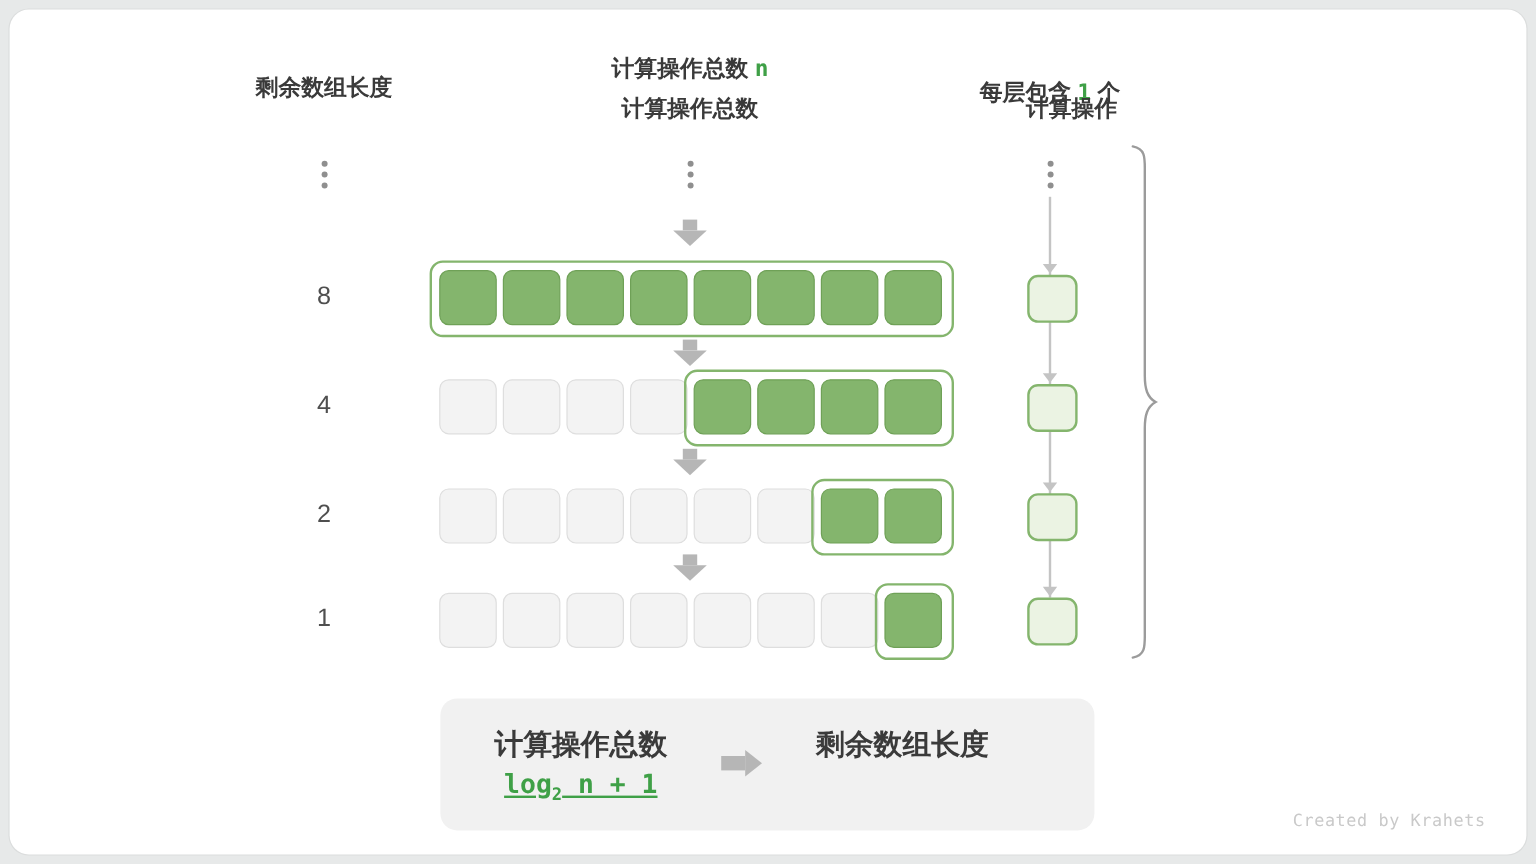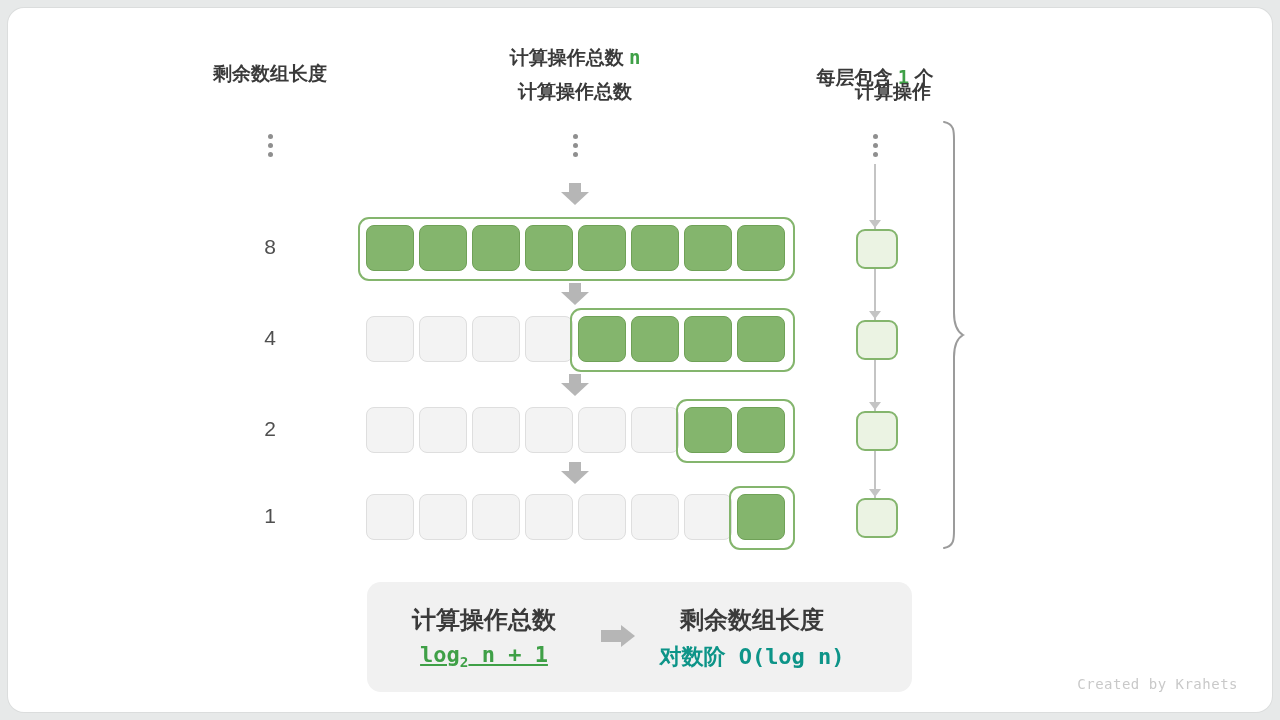--- a/index.html
+++ b/index.html
@@ -95,21 +95,20 @@
   <div class="summary-bg" style="left:367px;top:582px;width:545px;height:110px;"></div>
   <div class="sum-title" style="left:484px;top:604px;">计算操作总数</div>
   <div class="sum-formula green-t" style="left:484px;top:642px;text-decoration:underline;">
     <span>log</span><sub>2</sub><span> n + 1</span>
   </div>
   <div class="arrow-right" style="left:601px;top:625px;">
     <span class="shaft2"></span>
       <span class="head2"></span>
   </div>
   <div class="sum-title" style="left:752px;top:604px;">剩余数组长度</div>
-  <div class="sum-formula teal-t" style="left:752px;top:642px;">对数阶 O(log n)</div>
 
   <div class="watermark" style="right:42px;top:676px;">Created by Krahets</div>
 <div class="dot" style="left: 267.5px; top: 134px;"></div>
     <div class="dot" style="left: 267.5px; top: 143px;"></div>
     <div class="dot" style="left: 267.5px; top: 152px;"></div>
     <div class="dot" style="left: 572.5px; top: 134px;"></div>
     <div class="dot" style="left: 572.5px; top: 143px;"></div>
     <div class="dot" style="left: 572.5px; top: 152px;"></div>
     <div class="dot" style="left: 872.5px; top: 134px;"></div>
     <div class="dot" style="left: 872.5px; top: 143px;"></div>

